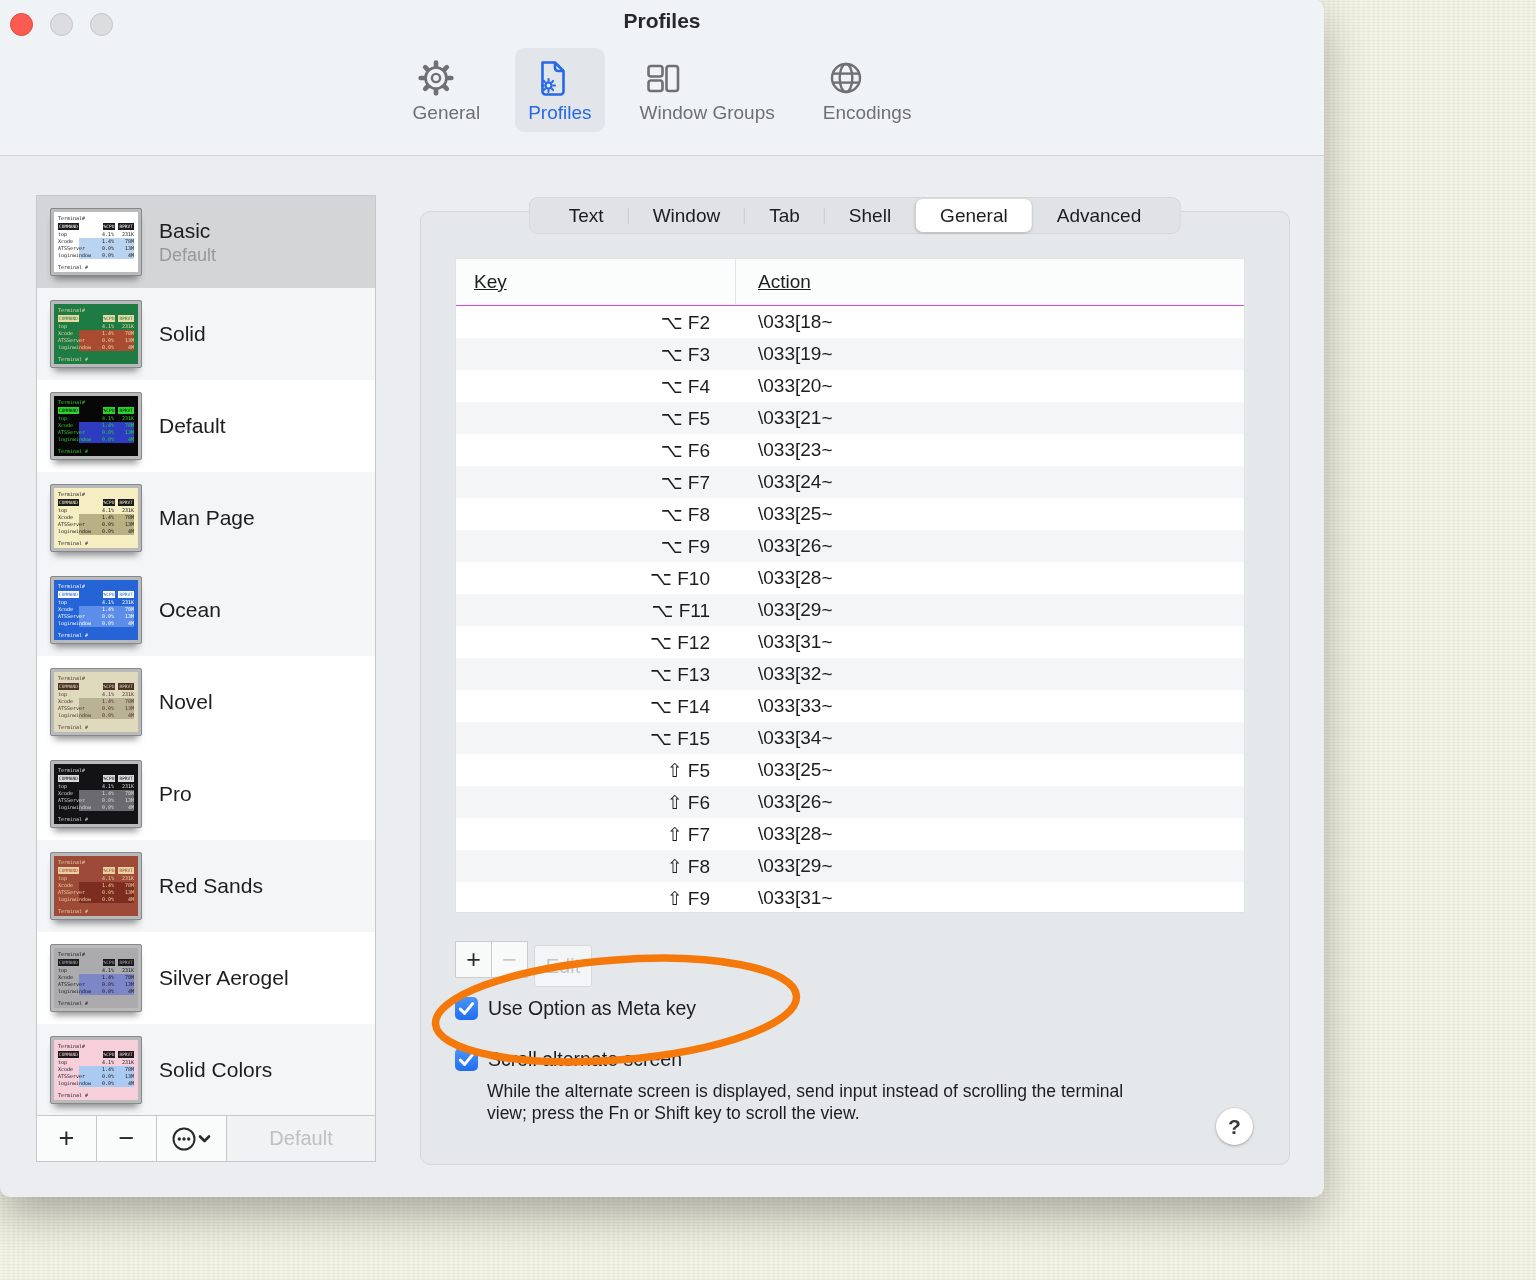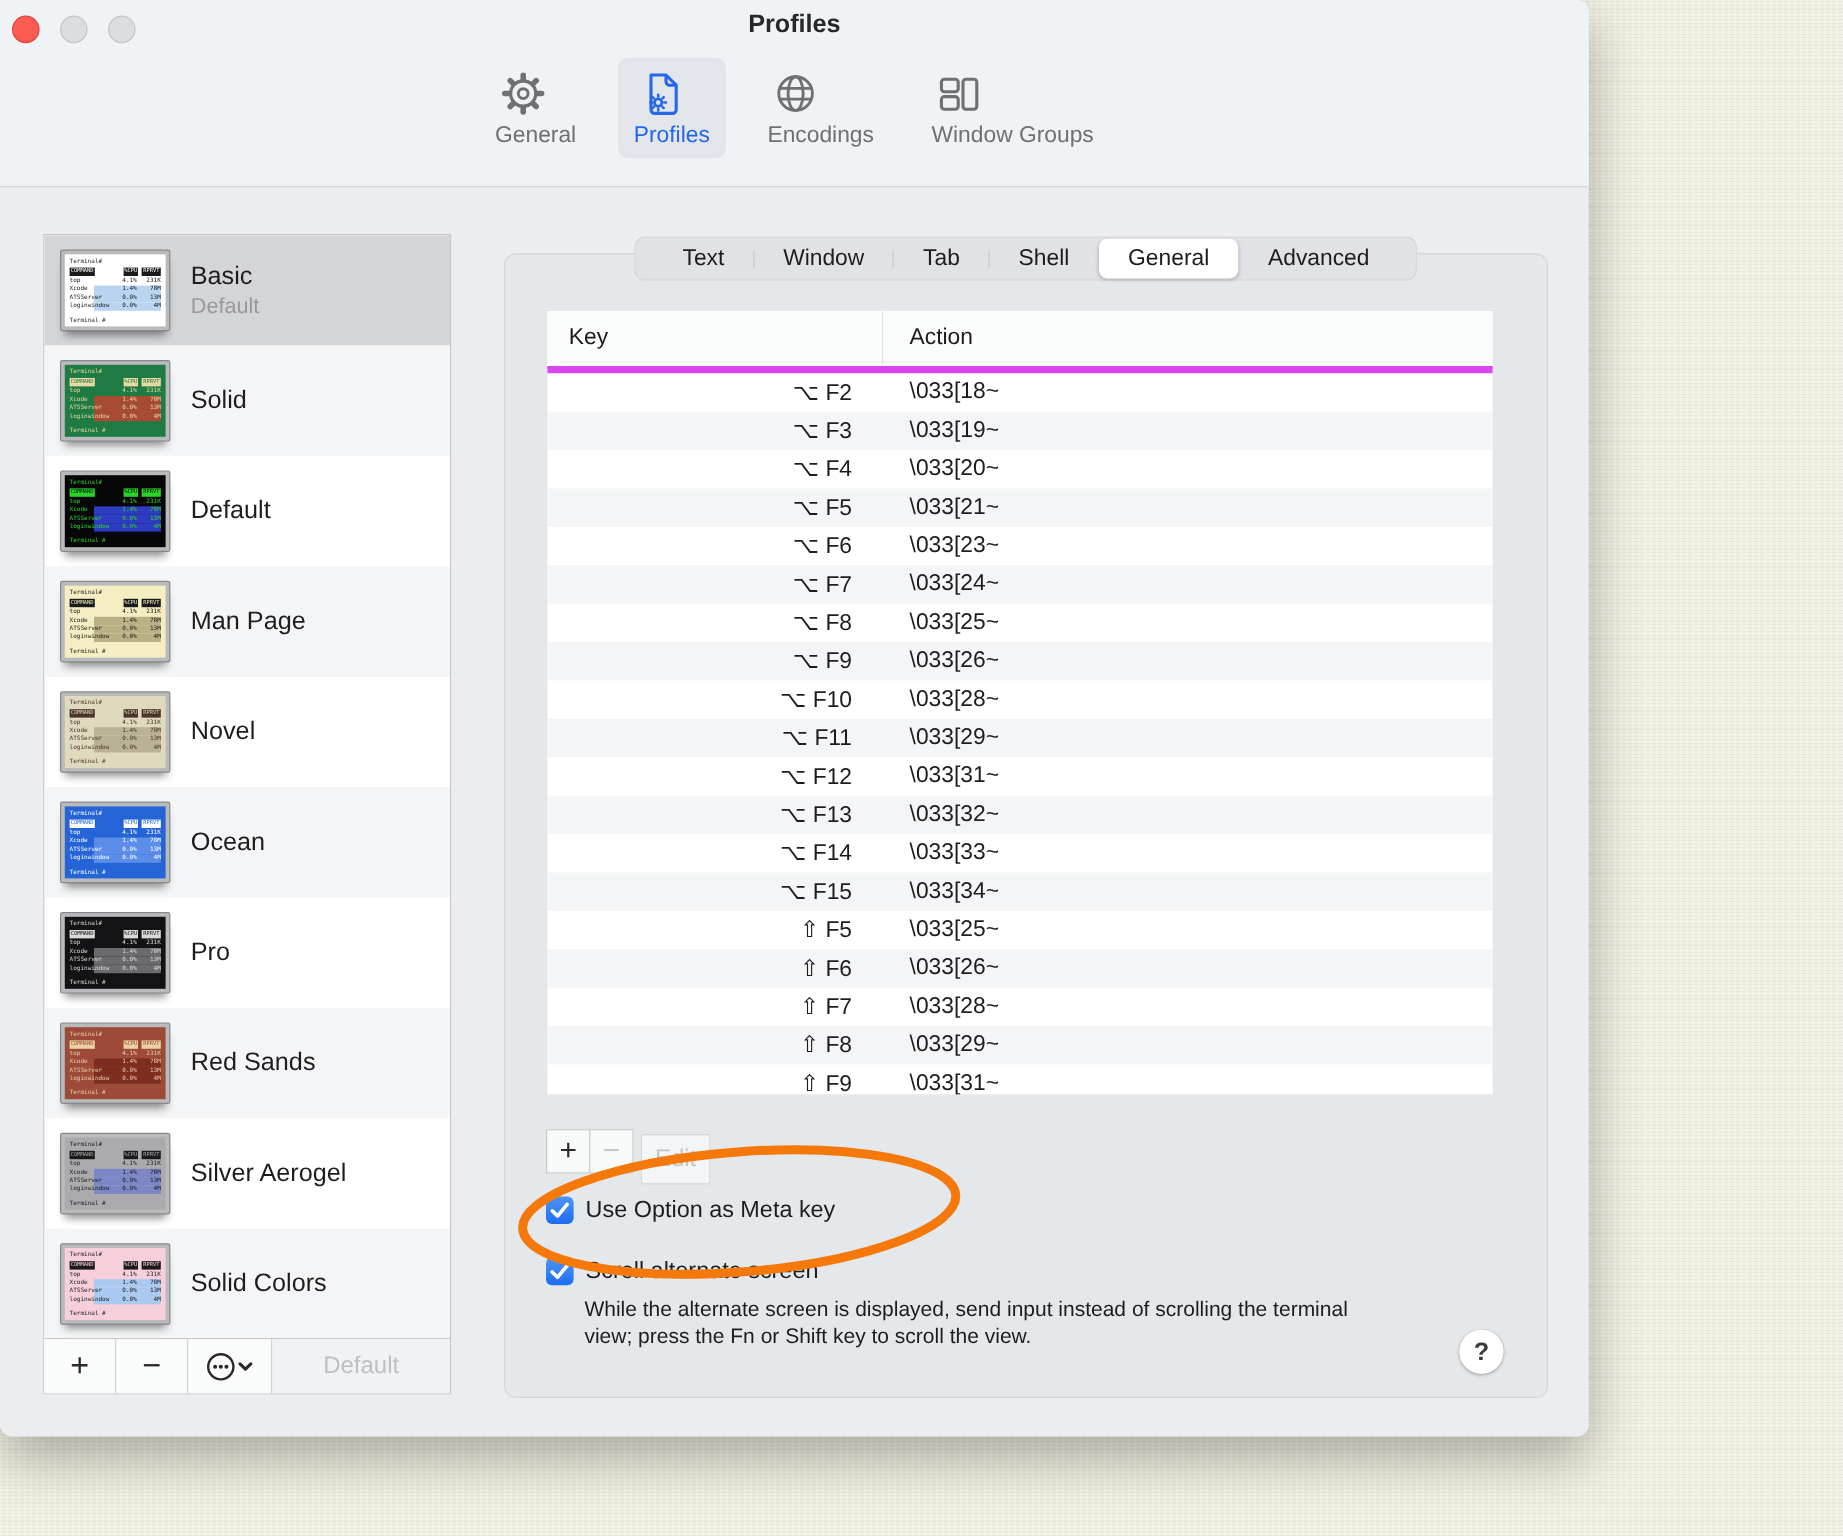--- a/index.html
+++ b/index.html
@@ -69,22 +69,22 @@
     display:flex;align-items:center;background:#E0E2E5;border-radius:9px;padding:0 16px;
     box-shadow:inset 0 0 0 1px rgba(0,0,0,.05);z-index:3;}
   .seg{padding:0 24px;height:33px;display:flex;align-items:center;font-size:19px;
     color:#1D1D1F;border-radius:7px;white-space:nowrap;}
   .seg.sel{background:#FFFFFF;box-shadow:0 1px 3px rgba(0,0,0,.20);}
   .seg-sep{width:1px;height:16px;background:#C8CACD;}
   .seg-sep.hide{visibility:hidden;}
 
   .ktable{position:absolute;left:455px;top:258px;width:790px;height:655px;background:#fff;
     border:1px solid #E0E2E3;box-sizing:border-box;overflow:hidden;}
-  .thead{height:46px;display:flex;align-items:stretch;border-bottom:6px solid #d946ef;
-    font-size:19px;color:#1D1D1F;background:#FBFCFC;}
+  .thead{height:46px;display:flex;align-items:stretch;border-bottom:1px solid #d946ef;
+    font-size:19px;color:#1D1D1F;background:#FBFCFC;text-decoration:underline;}
   .th-key{width:280px;box-sizing:border-box;border-right:1px solid #E4E5E6;
     display:flex;align-items:center;padding-left:18px;}
   .th-action{display:flex;align-items:center;padding-left:22px;}
   .trow{height:32px;display:flex;align-items:center;font-size:19px;color:#1D1D1F;}
   .trow.stripe{background:#F4F5F6;}
   .td-key{width:280px;text-align:right;padding-right:26px;box-sizing:border-box;}
   .td-action{padding-left:22px;}
 
   .sqbtn{position:absolute;width:37px;height:37px;background:#F8F9F9;border:1px solid #C9CBCD;
     display:flex;align-items:center;justify-content:center;font-size:25px;color:#2A2A2C;
@@ -162,42 +162,42 @@
                   <line x1="15.9" y1="25.9" x2="14.9" y2="24.9"></line>
                 </g>
               </g>
             </svg>
           </div>
           <div class="tb-label">Profiles</div>
         </div>
         <div class="tb-item">
           <div class="tb-icon">
             <svg width="44" height="44" viewBox="0 0 44 44">
+              <g stroke="#6E7073" fill="none" stroke-width="2.6">
+                <rect x="7.5" y="10" width="14" height="10.5" rx="2.5"></rect>
+                <rect x="7.5" y="24.5" width="14" height="10.5" rx="2.5"></rect>
+                <rect x="25.5" y="10" width="11.5" height="25" rx="2.5"></rect>
+              </g>
+            </svg>
+          </div>
+          <div class="tb-label">Window Groups</div>
+        </div>
+        <div class="tb-item">
+          <div class="tb-icon">
+            <svg width="44" height="44" viewBox="0 0 44 44">
               <g stroke="#6E7073" fill="none" stroke-width="2.4">
                 <circle cx="22" cy="22" r="14"></circle>
                 <ellipse cx="22" cy="22" rx="6.3" ry="14"></ellipse>
                 <line x1="8.6" y1="17.6" x2="35.4" y2="17.6"></line>
                 <line x1="9" y1="26.6" x2="35" y2="26.6"></line>
               </g>
             </svg>
           </div>
           <div class="tb-label">Encodings</div>
         </div>
-        <div class="tb-item">
-          <div class="tb-icon">
-            <svg width="44" height="44" viewBox="0 0 44 44">
-              <g stroke="#6E7073" fill="none" stroke-width="2.6">
-                <rect x="7.5" y="10" width="14" height="10.5" rx="2.5"></rect>
-                <rect x="7.5" y="24.5" width="14" height="10.5" rx="2.5"></rect>
-                <rect x="25.5" y="10" width="11.5" height="25" rx="2.5"></rect>
-              </g>
-            </svg>
-          </div>
-          <div class="tb-label">Window Groups</div>
-        </div>
       </div>
   </div>
 
   <div class="sidebar">
     <div class="profile-list">
         <div class="profile-row sel">
           <div class="thumb">
             <div class="thumb-screen" style="background: rgb(255, 255, 255); color: rgb(27, 27, 29);">
               <div class="t-title">Terminal#</div>
               <div class="t-head">
@@ -334,20 +334,56 @@
                 <span class="c">0.0%</span>
                 <span class="m">4M</span>
               </div>
               <div class="t-foot">Terminal #</div>
             </div>
           </div>
           <div class="profile-text">
             <div class="profile-name">Man Page</div>
           </div>
         </div>
+        <div class="profile-row stripe">
+          <div class="thumb">
+            <div class="thumb-screen" style="background: rgb(37, 100, 214); color: rgb(255, 255, 255);">
+              <div class="t-title">Terminal#</div>
+              <div class="t-head">
+                <span class="t-badge first" style="background: rgb(255, 255, 255); color: rgb(37, 100, 214);">COMMAND</span>
+                <span class="t-badge" style="background: rgb(255, 255, 255); color: rgb(37, 100, 214);">%CPU</span>
+                <span class="t-badge" style="background: rgb(255, 255, 255); color: rgb(37, 100, 214);">RPRVT</span>
+              </div>
+              <div class="t-row">
+                <span class="n">top</span>
+                <span class="c">4.1%</span>
+                <span class="m">231K</span>
+              </div>
+              <div class="t-row" style="background-image: linear-gradient(90deg, transparent 27%, rgb(92, 142, 233) 27%);">
+                <span class="n">Xcode</span>
+                <span class="c">1.4%</span>
+                <span class="m">78M</span>
+              </div>
+              <div class="t-row" style="background-image: linear-gradient(90deg, transparent 27%, rgb(92, 142, 233) 27%);">
+                <span class="n">ATSServer</span>
+                <span class="c">0.0%</span>
+                <span class="m">13M</span>
+              </div>
+              <div class="t-row" style="background-image: linear-gradient(90deg, transparent 27%, rgb(92, 142, 233) 27%);">
+                <span class="n">loginwindow</span>
+                <span class="c">0.0%</span>
+                <span class="m">4M</span>
+              </div>
+              <div class="t-foot">Terminal #</div>
+            </div>
+          </div>
+          <div class="profile-text">
+            <div class="profile-name">Ocean</div>
+          </div>
+        </div>
         <div class="profile-row">
           <div class="thumb">
             <div class="thumb-screen" style="background: rgb(223, 217, 189); color: rgb(74, 51, 40);">
               <div class="t-title">Terminal#</div>
               <div class="t-head">
                 <span class="t-badge first" style="background: rgb(74, 51, 40); color: rgb(223, 217, 189);">COMMAND</span>
                 <span class="t-badge" style="background: rgb(74, 51, 40); color: rgb(223, 217, 189);">%CPU</span>
                 <span class="t-badge" style="background: rgb(74, 51, 40); color: rgb(223, 217, 189);">RPRVT</span>
               </div>
               <div class="t-row">
@@ -368,56 +404,20 @@
               <div class="t-row" style="background-image: linear-gradient(90deg, transparent 27%, rgb(185, 178, 148) 27%);">
                 <span class="n">loginwindow</span>
                 <span class="c">0.0%</span>
                 <span class="m">4M</span>
               </div>
               <div class="t-foot">Terminal #</div>
             </div>
           </div>
           <div class="profile-text">
             <div class="profile-name">Novel</div>
-          </div>
-        </div>
-        <div class="profile-row stripe">
-          <div class="thumb">
-            <div class="thumb-screen" style="background: rgb(37, 100, 214); color: rgb(255, 255, 255);">
-              <div class="t-title">Terminal#</div>
-              <div class="t-head">
-                <span class="t-badge first" style="background: rgb(255, 255, 255); color: rgb(37, 100, 214);">COMMAND</span>
-                <span class="t-badge" style="background: rgb(255, 255, 255); color: rgb(37, 100, 214);">%CPU</span>
-                <span class="t-badge" style="background: rgb(255, 255, 255); color: rgb(37, 100, 214);">RPRVT</span>
-              </div>
-              <div class="t-row">
-                <span class="n">top</span>
-                <span class="c">4.1%</span>
-                <span class="m">231K</span>
-              </div>
-              <div class="t-row" style="background-image: linear-gradient(90deg, transparent 27%, rgb(92, 142, 233) 27%);">
-                <span class="n">Xcode</span>
-                <span class="c">1.4%</span>
-                <span class="m">78M</span>
-              </div>
-              <div class="t-row" style="background-image: linear-gradient(90deg, transparent 27%, rgb(92, 142, 233) 27%);">
-                <span class="n">ATSServer</span>
-                <span class="c">0.0%</span>
-                <span class="m">13M</span>
-              </div>
-              <div class="t-row" style="background-image: linear-gradient(90deg, transparent 27%, rgb(92, 142, 233) 27%);">
-                <span class="n">loginwindow</span>
-                <span class="c">0.0%</span>
-                <span class="m">4M</span>
-              </div>
-              <div class="t-foot">Terminal #</div>
-            </div>
-          </div>
-          <div class="profile-text">
-            <div class="profile-name">Ocean</div>
           </div>
         </div>
         <div class="profile-row">
           <div class="thumb">
             <div class="thumb-screen" style="background: rgb(19, 19, 21); color: rgb(217, 217, 217);">
               <div class="t-title">Terminal#</div>
               <div class="t-head">
                 <span class="t-badge first" style="background: rgb(217, 217, 217); color: rgb(19, 19, 21);">COMMAND</span>
                 <span class="t-badge" style="background: rgb(217, 217, 217); color: rgb(19, 19, 21);">%CPU</span>
                 <span class="t-badge" style="background: rgb(217, 217, 217); color: rgb(19, 19, 21);">RPRVT</span>

